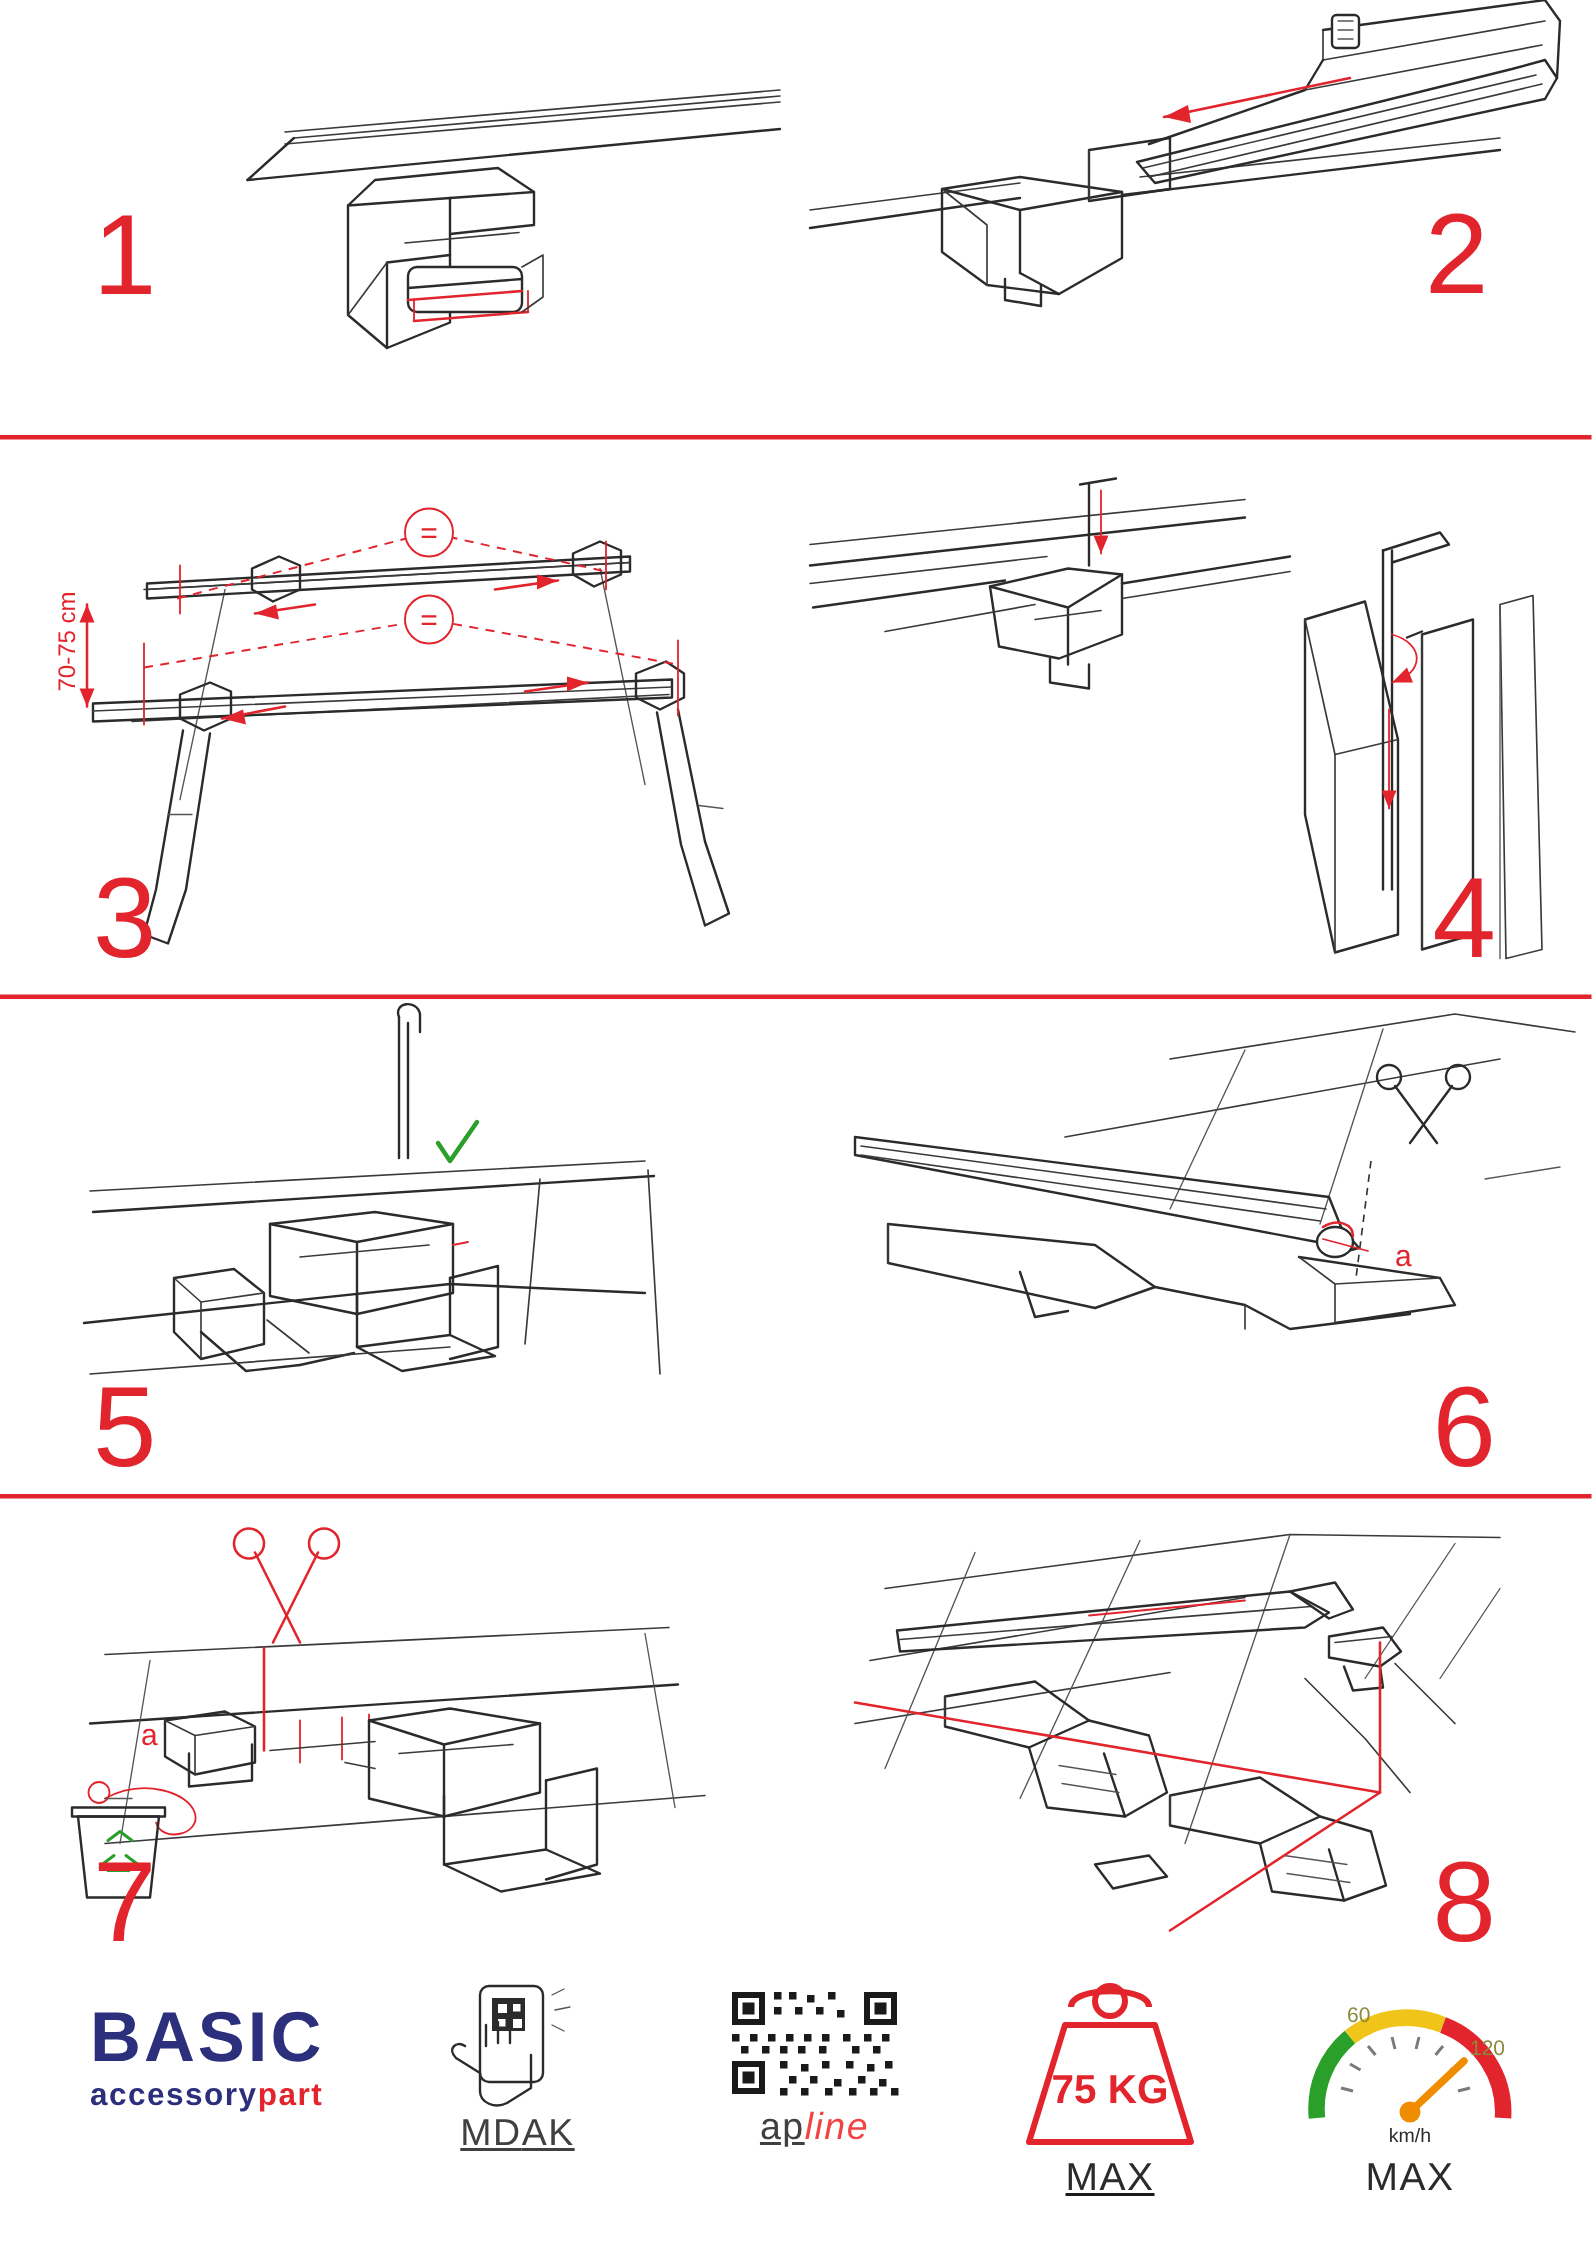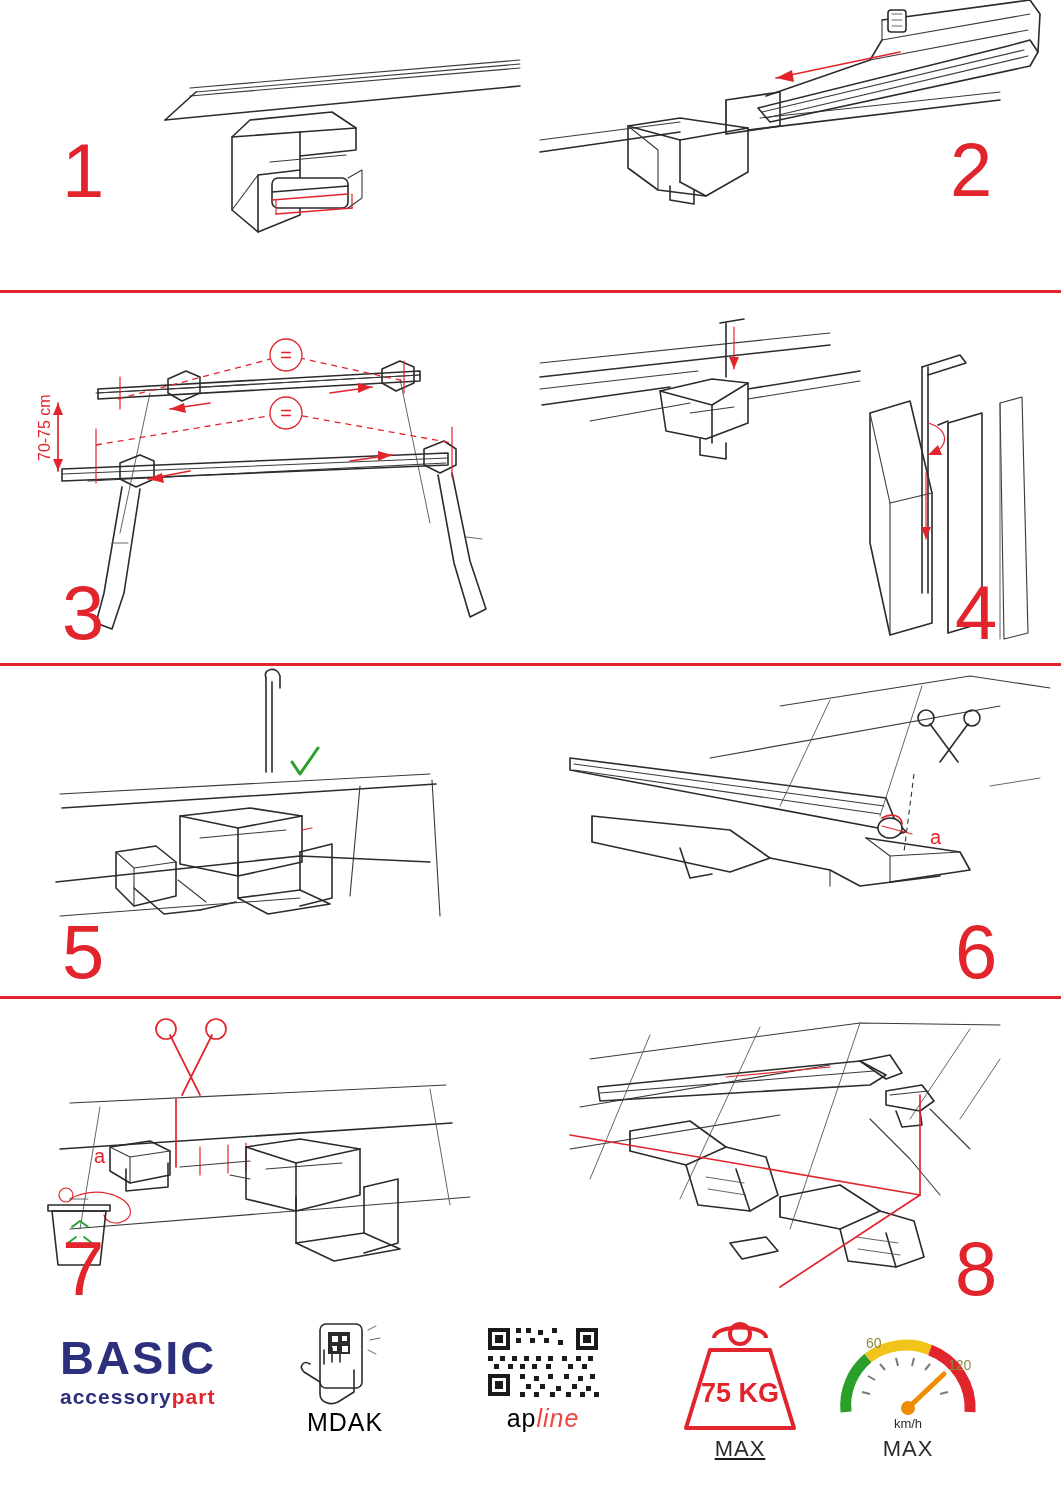--- a/index.html
+++ b/index.html
@@ -28,23 +28,23 @@
   .footer{position:absolute;left:0;top:1310px;width:1061px;height:190px;}
   .brandbox{position:absolute;left:60px;top:20px;width:220px;text-align:left;}
   .brand-basic{font-family:"Liberation Sans",sans-serif;font-size:47px;letter-spacing:2px;color:#2b2f7c;font-weight:700;}
   .brand-accessory{font-family:"Liberation Sans",sans-serif;font-size:21px;letter-spacing:1px;font-weight:700;}
   .brand-accessory .a{color:#2b2f7c;}
   .brand-accessory .b{color:#e2242c;}
 
   .logo-col{position:absolute;text-align:center;}
   .logo-cap{font-family:"Liberation Sans",sans-serif;font-size:25px;color:#2b2f7c;letter-spacing:1px;}
   .logo-cap .red-t{color:#ef4444;font-style:italic;}
-  .logo-cap .blu-t{color:#000000;}
-
-  .maxcap{font-family:"Liberation Sans",sans-serif;font-size:22px;color:#2b2b2b;text-align:center;letter-spacing:1px;}
+  .logo-cap .blu-t{color:#404040;text-decoration:underline;}
+
+  .maxcap{font-family:"Liberation Sans",sans-serif;font-size:26px;color:#2b2b2b;text-align:center;letter-spacing:1px;}
 </style>
 </head>
 <body>
 
 <div class="sheet">
 
   <div class="panel" style="left:0;top:0;width:530px;height:290px;">
     <svg width="530" height="290" viewBox="0 0 530 290">
       <path class="ln-thin" d="M190 88 L520 60"></path>
       <path class="ln-thin" d="M190 96 L520 68"></path>
@@ -449,21 +449,21 @@
     <div class="logo-col" style="left:650px;top:6px;width:180px;text-decoration:underline;">
       <svg width="180" height="120" viewBox="0 0 180 120">
         <path d="M64 22 C 64 8, 116 8, 116 22" fill="none" stroke="#e2242c" stroke-width="4"></path>
         <circle cx="90" cy="18" r="10" fill="none" stroke="#e2242c" stroke-width="4"></circle>
         <path d="M60 34 L120 34 L144 112 L36 112 Z" fill="none" stroke="#e2242c" stroke-width="4" stroke-linejoin="round"></path>
         <text x="90" y="86" text-anchor="middle" fill="#e2242c" font-family="Liberation Sans, sans-serif" font-size="27" font-weight="700">75 KG</text>
       </svg>
       <div class="maxcap">MAX</div>
     </div>
 
-    <div class="logo-col" style="left:818px;top:6px;width:180px;">
+    <div class="logo-col" style="left:850px;top:6px;width:180px;">
       <svg width="180" height="120" viewBox="0 0 180 120">
         <path d="M28 96 A 62 62 0 0 1 50 42" fill="none" stroke="#2aa02a" stroke-width="11"></path>
         <path d="M50 42 A 62 62 0 0 1 112 34" fill="none" stroke="#f0c419" stroke-width="11"></path>
         <path d="M112 34 A 62 62 0 0 1 152 96" fill="none" stroke="#e2242c" stroke-width="11"></path>
         <g stroke="#7a7a7a" stroke-width="2">
           <path d="M44 76 L52 78"></path>
             <path d="M50 60 L57 64"></path>
             <path d="M62 48 L67 54"></path>
             <path d="M78 42 L80 50"></path>
           <path d="M96 42 L94 50"></path>

